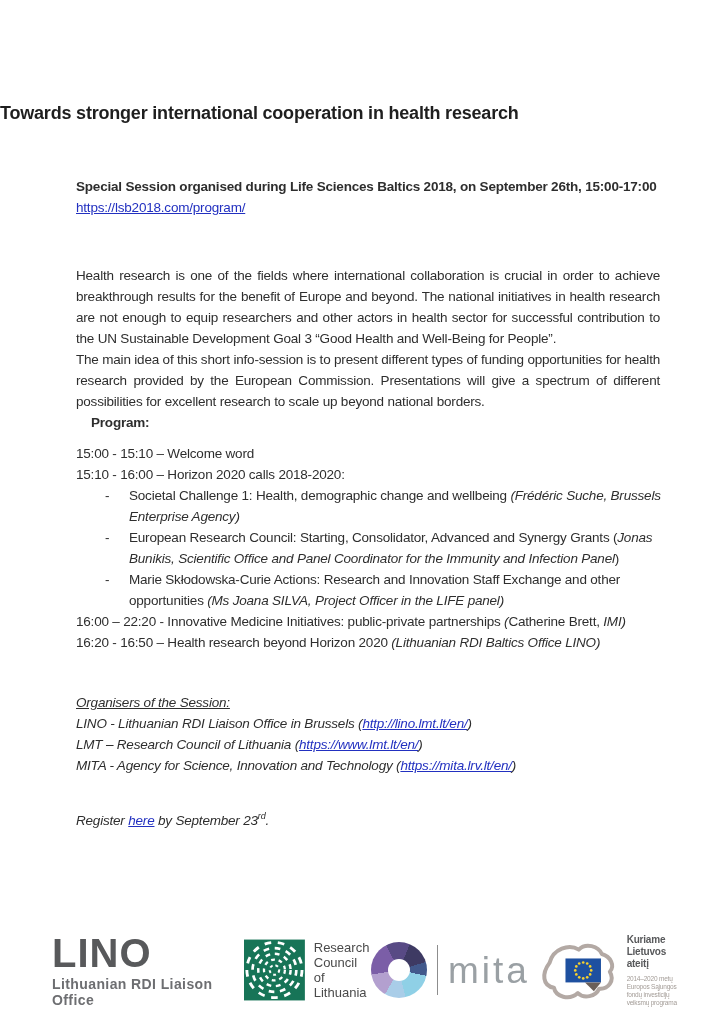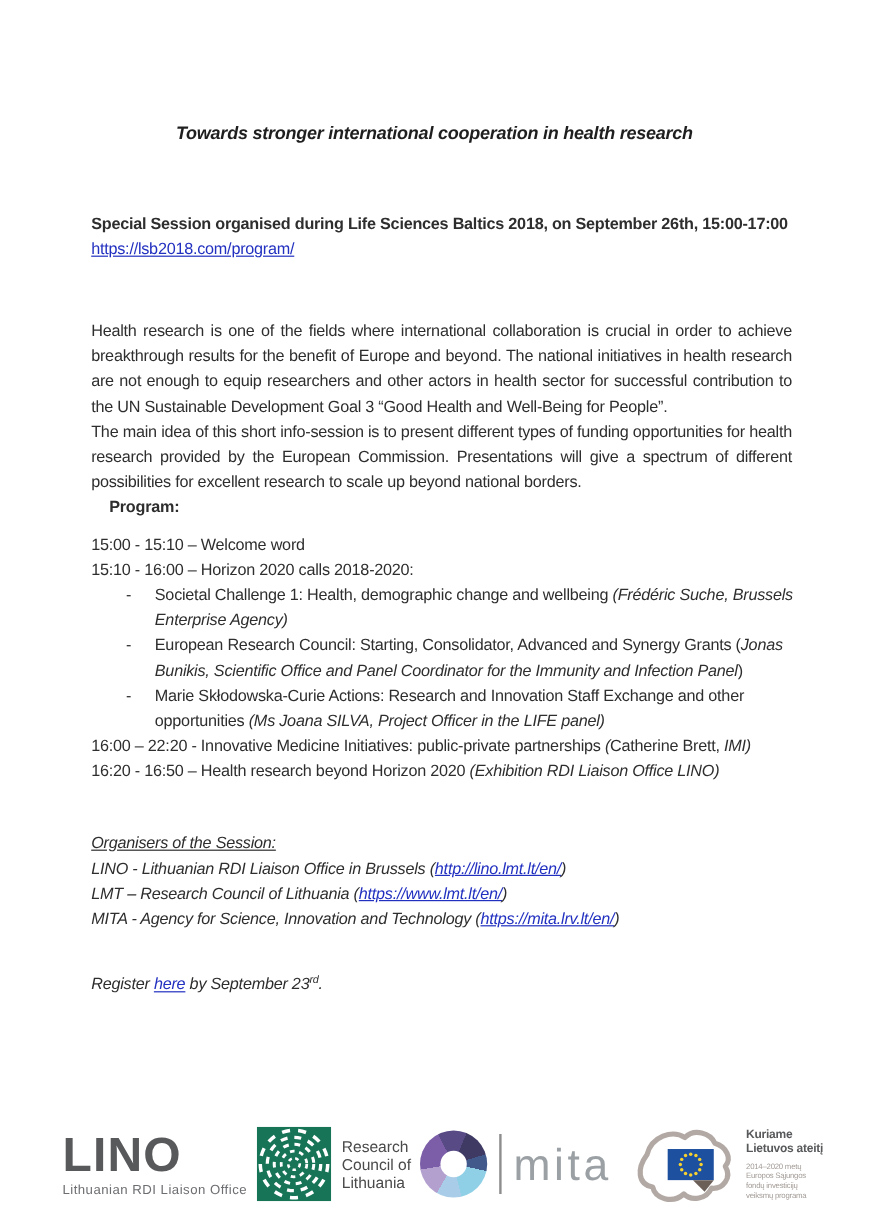--- a/index.html
+++ b/index.html
@@ -14,43 +14,43 @@
     letter-spacing: -0.2px;
     color: #2e2e2e;
     overflow: hidden;
   }
   p { margin: 0; line-height: 21px; }
   .bold { font-weight: bold; }
   .nowrap { white-space: nowrap; }
   .link { color: #2230c0; text-decoration: underline; cursor: pointer; }
   .doc-title {
     position: absolute; top: 103px; left: 0; right: 0;
-    margin: 0; text-align: center;
-    font-size: 15px; font-weight: bold; color: #1f1f1f; font-style: italic;
+    margin: 0; 
+    font-size: 18px; font-weight: bold; color: #1f1f1f;
   }
   .session { position: absolute; top: 176px; left: 76px; right: 62px; }
   .intro { position: absolute; top: 265px; left: 76px; right: 64px; text-align: justify; }
   .program-heading { position: absolute; top: 412px; left: 76px; font-weight: bold; padding-left: 15px; }
   .program { position: absolute; top: 443px; left: 76px; right: 60px; }
   .bullet { display: flex; line-height: 21px; padding-left: 29px; }
   .bullet .dash { flex: 0 0 24px; }
   .organisers { position: absolute; top: 692px; left: 76px; right: 60px; font-style: italic; }
   .organisers .org-heading { text-decoration: underline; }
   .register { position: absolute; top: 806px; left: 76px; font-style: italic; }
   .register sup { font-size: 9px; }
 
   
   .footer {
     position: absolute; top: 924px; left: 52px; right: 38px; height: 92px;
     display: flex; align-items: center; justify-content: space-between;
   }
   .logo-block { display: flex; align-items: center; }
   .lino-logo { flex-direction: column; align-items: flex-start; }
   .lino-name { font-size: 40px; font-weight: bold; color: #58595b; letter-spacing: 1px; line-height: 40px; }
-  .lino-tagline { font-size: 11px; color: #6d6e71; letter-spacing: 0.4px; margin-top: 3px; }
+  .lino-tagline { font-size: 14px; color: #6d6e71; letter-spacing: 0.4px; margin-top: 3px; font-weight: bold; }
   .rcl-logo { gap: 9px; }
   .rcl-text { font-size: 13px; line-height: 15px; color: #4a4a4a; letter-spacing: 0; }
   .mita-logo { gap: 10px; }
   .mita-ring-wrap { position: relative; width: 56px; height: 56px; }
   .mita-ring {
     width: 56px; height: 56px; border-radius: 50%;
     background: conic-gradient(from 210deg,
       #b3a0cf 0% 14%, #7b5ea7 14% 34%, #584a85 34% 48%,
       #3e3a63 48% 62%, #42598c 62% 70%, #8fd0e6 70% 88%, #a9cde8 88% 100%);
   }
@@ -99,21 +99,21 @@
       <span class="btext"><span>European Research Council: Starting, Consolidator, Advanced and Synergy Grants (</span><i>Jonas Bunikis, Scientific Office and Panel Coordinator for the Immunity and Infection Panel</i><span>)</span></span>
     </div>
 
     <div class="bullet">
       <span class="dash">-</span>
       <span class="btext"><span>Marie Skłodowska-Curie Actions: Research and Innovation Staff Exchange and other opportunities </span><i>(Ms Joana SILVA, Project Officer in the LIFE panel)</i></span>
     </div>
 
     <p class="nowrap"><span>16:00 – 22:20 - Innovative Medicine Initiatives: public-private partnerships </span><i>(</i><span>Catherine Brett, </span><i>IMI)</i></p>
 
-    <p class="nowrap"><span>16:20 - 16:50 – Health research beyond Horizon 2020 </span><i>(Exhibition RDI Liaison Office LINO)</i></p>
+    <p class="nowrap"><span>16:20 - 16:50 – Health research beyond Horizon 2020 </span><i>(Lithuanian RDI Baltics Office LINO)</i></p>
 
   </div>
 
   <div class="organisers">
     <p class="org-heading">Organisers of the Session:</p>
     <p class="nowrap"><span>LINO - Lithuanian RDI Liaison Office in Brussels (</span><a class="link">http://lino.lmt.lt/en/</a><span>)</span></p>
     <p class="nowrap"><span>LMT – Research Council of Lithuania (</span><a class="link">https://www.lmt.lt/en/</a><span>)</span></p>
     <p class="nowrap"><span>MITA - Agency for Science, Innovation and Technology (</span><a class="link">https://mita.lrv.lt/en/</a><span>)</span></p>
   </div>
 

